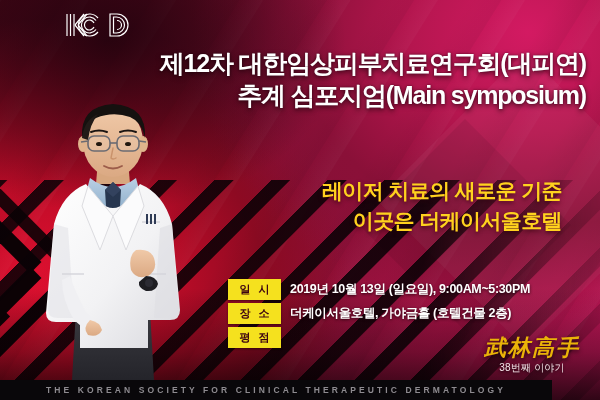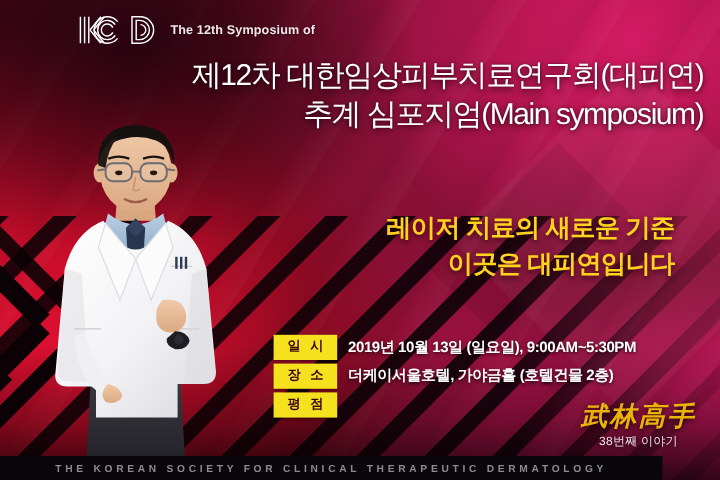--- a/index.html
+++ b/index.html
@@ -110,21 +110,21 @@
     white-space:nowrap;
   }
   .org-main { color:#ffd400; font-weight:700; }
 
   
   .title-block {
     position:absolute; right:14px; top:48px; width:520px;
     text-align:right; z-index:6;
   }
   .title-l1, .title-l2 {
-    color:#ffffff; font-weight:400;
+    color:#ffffff; font-weight:700;
     letter-spacing:-1.2px;
     text-shadow:0 2px 5px rgba(25,0,10,.75), 0 0 2px rgba(0,0,0,.45);
     white-space:nowrap;
   }
   .title-l1 { font-size:25px; line-height:1.25; }
   .title-l2 { font-size:25px; line-height:1.3; }
 
   
   .tagline {
     position:absolute; right:38px; top:176px; width:400px;
@@ -316,32 +316,31 @@
         <path d="M84 14 A22 22 0 1 0 84 42" transform="translate(-16,0)"></path>
         <path d="M80 19 A16 16 0 1 0 80 37" transform="translate(-16,0)"></path>
         <path d="M76 24 A10 10 0 1 0 76 32" transform="translate(-16,0)"></path>
 
         <path d="M92 6 L106 6 A22 22 0 0 1 106 50 L92 50 Z"></path>
         <path d="M99 12 L105 12 A16 16 0 0 1 105 44 L99 44 Z"></path>
         <path d="M106 19 L106 19 A9 9 0 0 1 106 37"></path>
       </g>
     </svg>
     <div class="org-lines">
-      <div class="org-line1">The 12th Symposium of</div>
     </div>
   </div>
 
   <div class="title-block">
     <div class="title-l1">제12차 대한임상피부치료연구회(대피연)</div>
     <div class="title-l2">추계 심포지엄(Main symposium)</div>
   </div>
 
   <div class="tagline">
     <div class="tag-l1">레이저 치료의 새로운 기준</div>
-    <div class="tag-l2">이곳은 대피연입니다</div>
+    <div class="tag-l2">이곳은 더케이서울호텔</div>
   </div>
 
   <div class="info">
     <div class="info-row">
       <span class="badge">일 시</span>
       <span class="info-text">2019년 10월 13일 (일요일), 9:00AM~5:30PM</span>
     </div>
     <div class="info-row">
       <span class="badge">장 소</span>
       <span class="info-text">더케이서울호텔, 가야금홀 (호텔건물 2층)</span>

